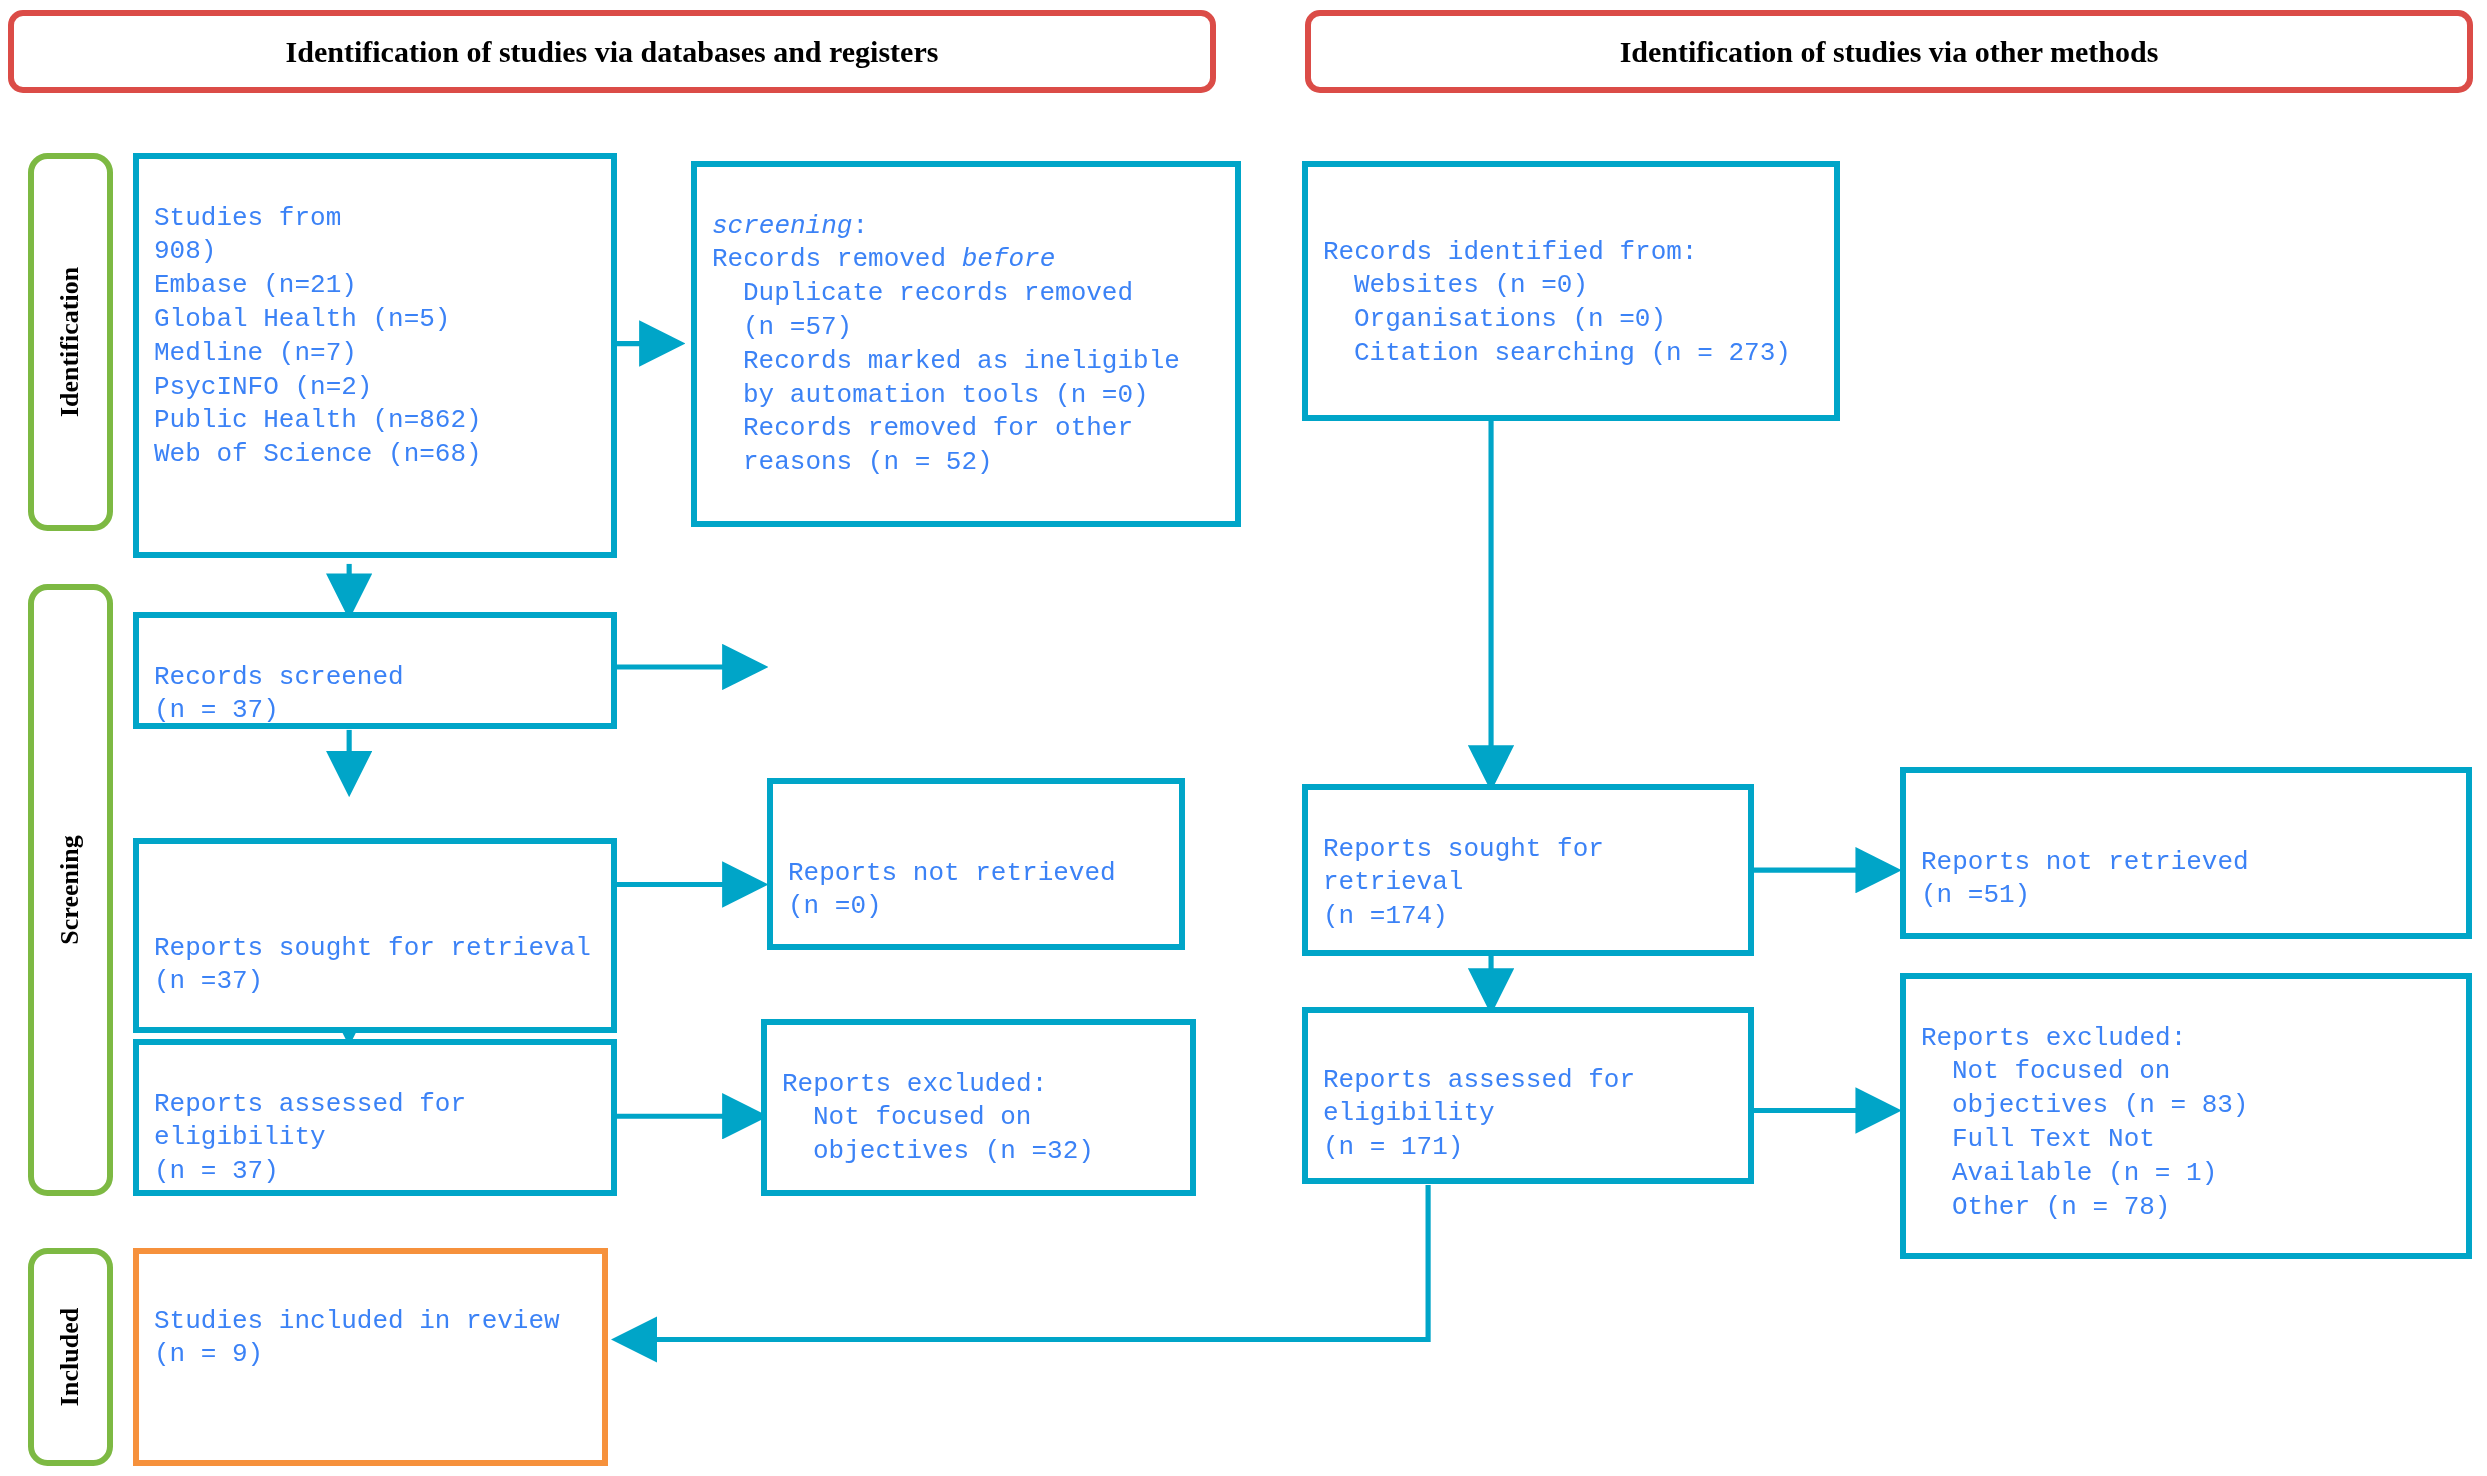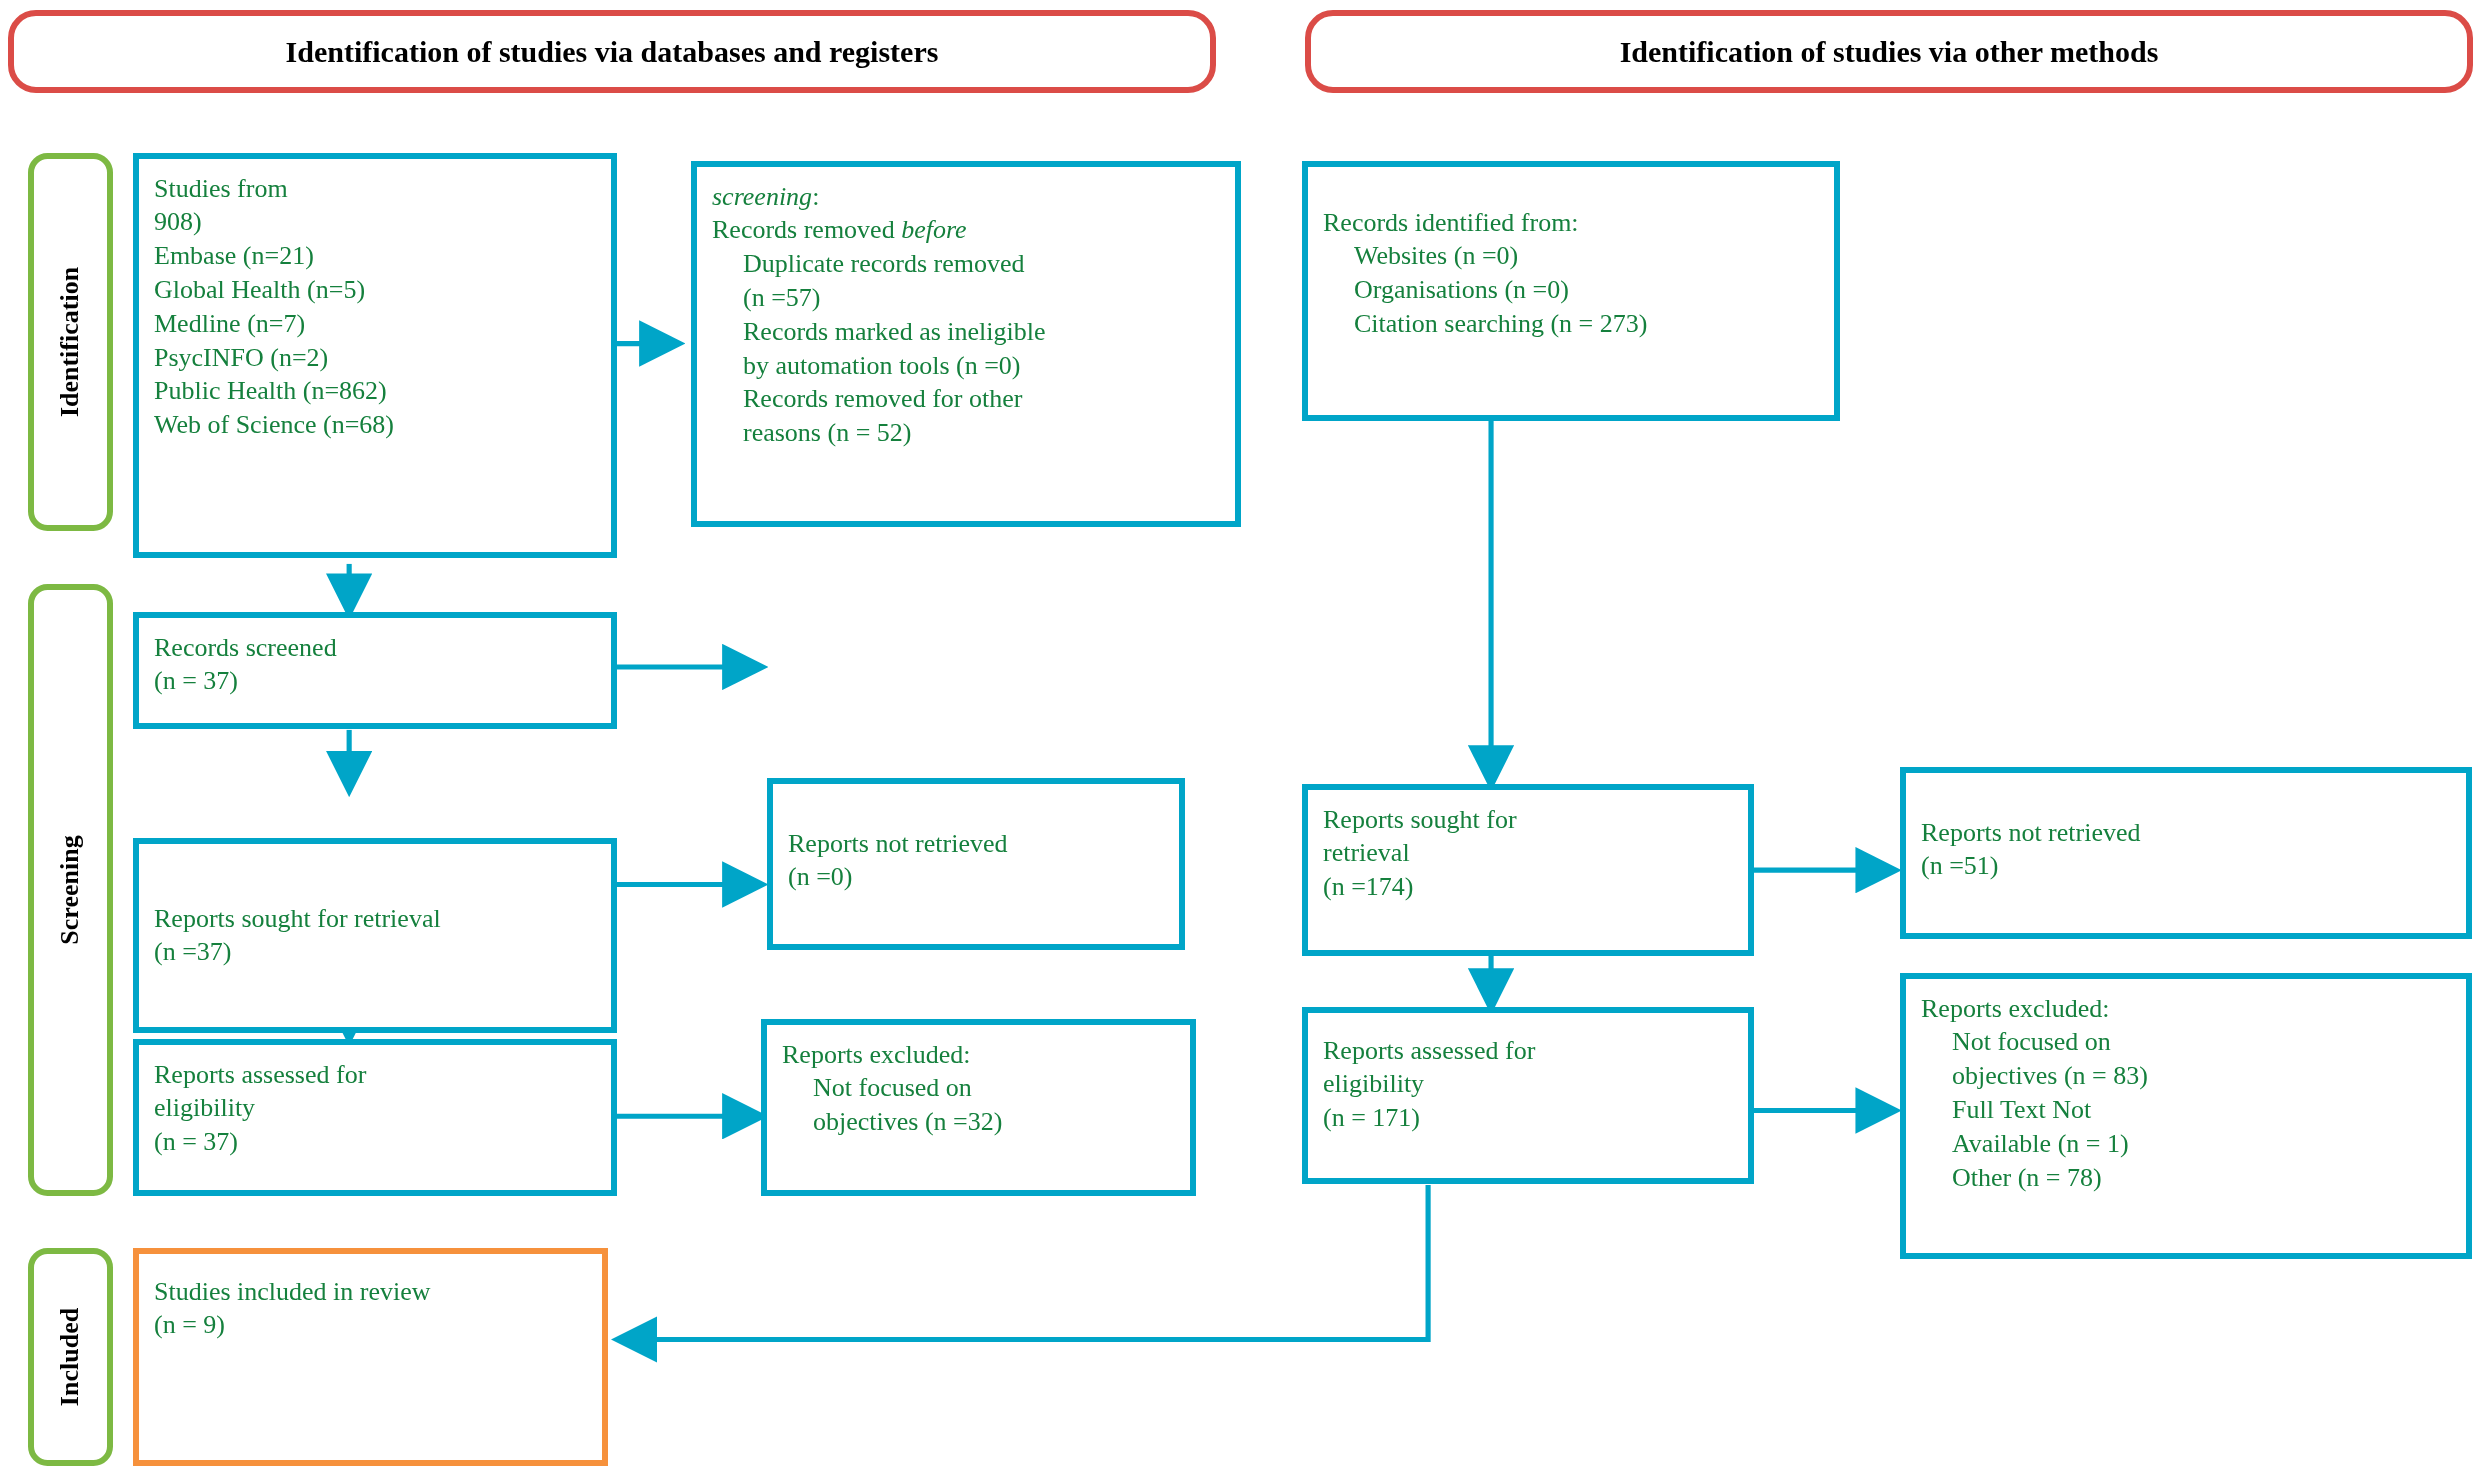--- a/index.html
+++ b/index.html
@@ -11,21 +11,21 @@
     height:1477px;
     background:#ffffff;
     overflow:hidden;
   }
   
   .abs{position:absolute;box-sizing:border-box;}
 
   
   .stage-banner{
     border:6.3px solid #DB4C47;
-    border-radius:28px;
+    border-radius:15px;
     background:#ffffff;
     display:flex;
     align-items:center;
     justify-content:center;
     text-align:center;
   }
   .stage-banner .txt{
     font-family:"Liberation Serif", serif;
     font-weight:bold;
     font-size:30px;
@@ -55,24 +55,25 @@
 
   
   .node{
     border:6.3px solid #00A5C8;
     background:#ffffff;
     padding:12.6px 15px;
     display:block;
   }
   .node.orange{border-color:#F6913C;}
   .node .body{
-    font-family:Liberation Serif, serif;
+    font-family:Liberation Mono, monospace;
     font-size:26px;
     line-height:1.30;
-    color:#15803d;
+    color:#3b82f6;
+    margin-top:30px;
   }
   .node .body .ln{display:block;white-space:pre-wrap;}
   .node .body .ln.ind{padding-left:31px;}
   .node .body .ln .it{font-style:italic;}
 
   
   #wires{position:absolute;left:0;top:0;width:2487px;height:1477px;pointer-events:none;}
 </style>
 </head>
 <body>

